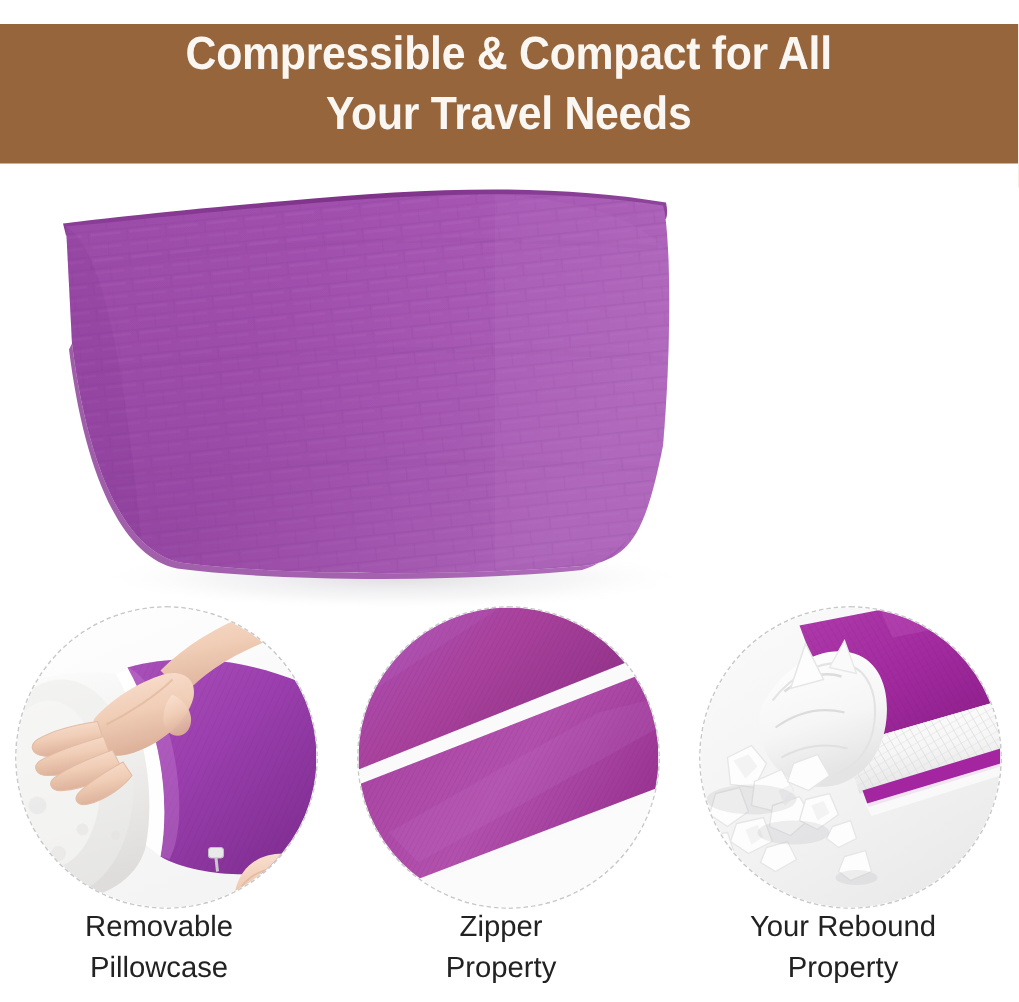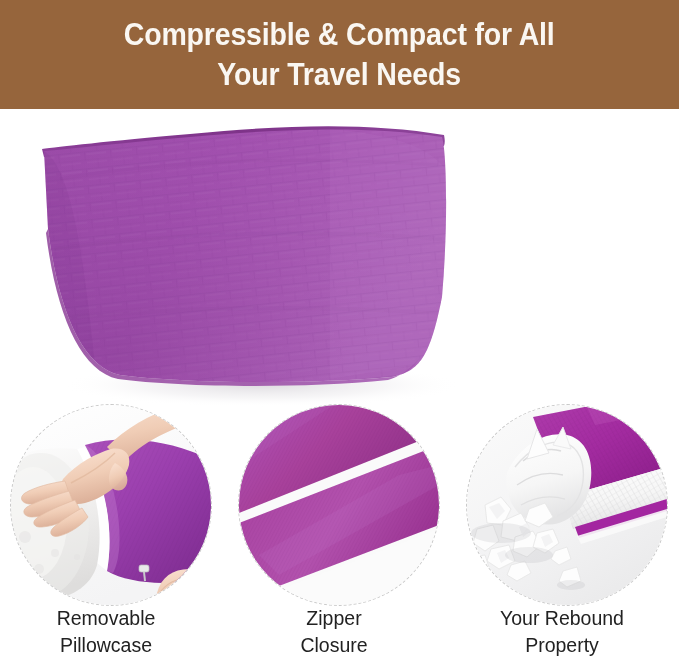--- a/index.html
+++ b/index.html
@@ -14,26 +14,26 @@
     position: relative;
     width: 679px;
     height: 668px;
     background: #ffffff;
     overflow: hidden;
   }
 
   
   .banner {
     position: absolute;
-    left: 0; top: 0;
+    left: 0; top: 16px;
     width: 679px;
     height: 109px;
     background: #96653C;
     display: flex;
-    align-items: center;
+    align-items: flex-start;
     justify-content: center;
   }
   .banner-title {
     color: #FAF7F2;
     font-family: "Liberation Sans Narrow", "Liberation Sans", sans-serif;
     font-weight: bold;
     font-size: 31px;
     line-height: 1.28;
     letter-spacing: -0.2px;
     text-align: center;
@@ -409,21 +409,21 @@
               <path d="M-10 122 L200 40 L200 120 L-10 200 Z" fill="url(#knit2)"></path>
               <path d="M20 150 L160 70 L200 60 L200 80 L40 170 Z" fill="#C983D3" opacity="0.14"></path>
             </g>
 
             <path d="M-10 204 L200 124 L200 210 L-10 210 Z" fill="#FBFBFB"></path>
           </svg>
         </div>
         <div class="circle-ring"></div>
       </div>
       <div class="caption">Zipper
-Closure</div>
+Property</div>
     </div>
 
     <div class="feature f3">
       <div class="circle-wrap">
         <div class="circle">
           <svg width="200" height="200" viewBox="0 0 200 200">
             <defs>
               <linearGradient id="f3bg" x1="0.2" y1="0" x2="0.8" y2="1">
                 <stop offset="0" stop-color="#FAFAFA"></stop>
                 <stop offset="0.6" stop-color="#F2F2F3"></stop>

